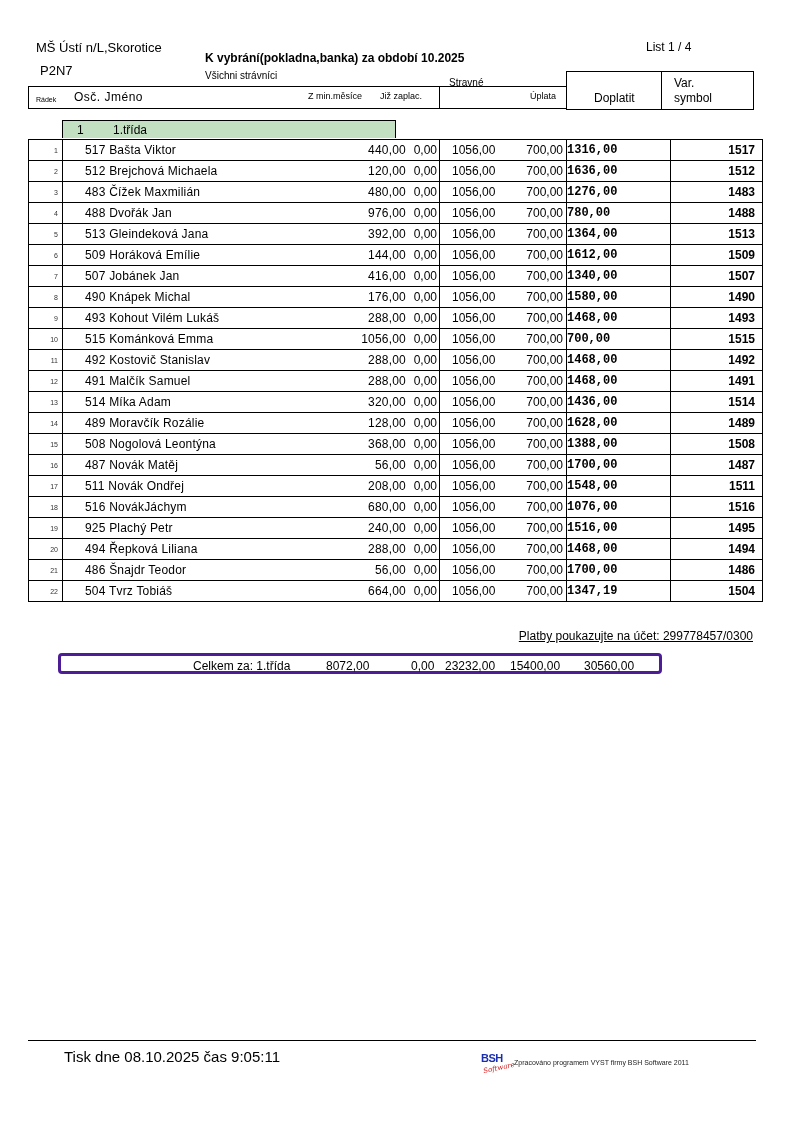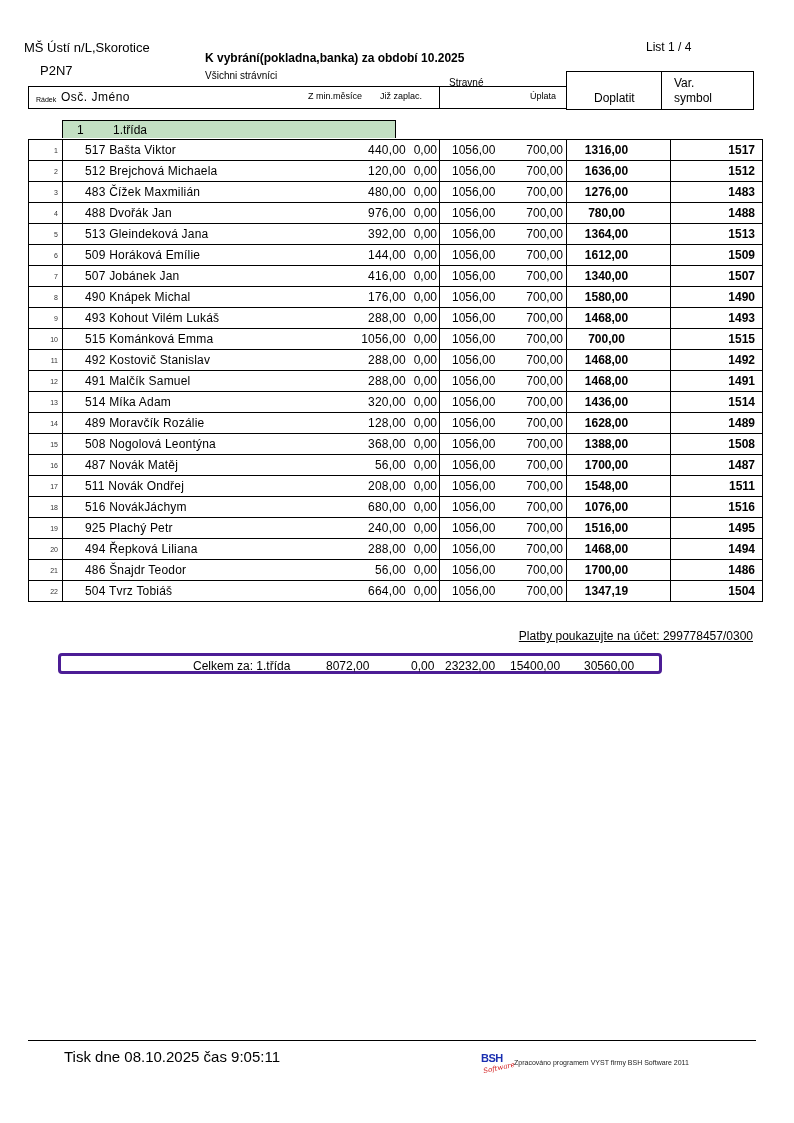--- a/index.html
+++ b/index.html
@@ -1,31 +1,31 @@
 <!DOCTYPE html>
 <html><head>
 <meta charset="utf-8">
 <style>
   html, body { margin: 0; padding: 0; background: #ffffff; }
   body { width: 794px; height: 1123px; position: relative; overflow: hidden;
          font-family: "Liberation Sans", sans-serif; color: #000; }
   .abs { position: absolute; }
-  .org { left: 24px; top: 40px; font-size: 13px; }
+  .org { left: 36px; top: 40px; font-size: 13px; }
   .code { left: 40px; top: 63px; font-size: 13px; }
   .title { left: 205px; top: 51px; font-size: 12px; font-weight: bold; }
   .subtitle { left: 205px; top: 70px; font-size: 10px; }
   .page { left: 646px; top: 40px; font-size: 12px; }
 
   
   .hdr-left { left: 28px; top: 86px; width: 538px; height: 23px; border: 1px solid #000; border-right: none; box-sizing: border-box; }
   .hdr-right { left: 566px; top: 71px; width: 188px; height: 39px; border: 1px solid #000; box-sizing: border-box; }
   .hdr-div1 { left: 439px; top: 86px; width: 1px; height: 23px; background: #000; }
   .hdr-div2 { left: 661px; top: 71px; width: 1px; height: 39px; background: #000; }
   .h-radek { left: 36px; top: 96px; font-size: 7px; }
-  .h-name { left: 61px; top: 90px; font-size: 12px; letter-spacing: 0.5px; }
+  .h-name { left: 74px; top: 90px; font-size: 12px; letter-spacing: 0.5px; }
   .h-zmin { left: 308px; top: 91px; font-size: 9px; }
   .h-jiz { left: 380px; top: 91px; font-size: 9px; }
   .h-strav { left: 449px; top: 77px; font-size: 10px; }
   .h-uplata { left: 530px; top: 91px; font-size: 9px; }
   .h-dopl { left: 594px; top: 91px; font-size: 12px; }
   .h-var { left: 674px; top: 76px; font-size: 12px; line-height: 15px; }
 
   
   .group { left: 62px; top: 120px; width: 334px; height: 18px; background: #c3e0c3; border: 1px solid #000; border-bottom: none; box-sizing: border-box; font-size: 12px; }
   .group span { position: absolute; top: 2px; }
@@ -33,21 +33,21 @@
   
   table.grid { position: absolute; left: 28px; top: 139px; border-collapse: collapse; table-layout: fixed; font-size: 12px; }
   table.grid td { border: 1px solid #000; height: 21px; padding: 0; box-sizing: border-box; white-space: nowrap; overflow: hidden; }
   td.c-rn { width: 34px; font-size: 7px; text-align: right; padding-right: 4px !important; color: #333; }
   td.c-mid { width: 377px; position: relative; border-right: none !important; }
   td.c-mid .nm { position: absolute; left: 22px; top: 3px; letter-spacing: 0.2px; }
   td.c-mid .zm { position: absolute; right: 33px; top: 3px; letter-spacing: 0.2px; }
   td.c-mid2 { width: 127px; position: relative; border-left: 1px solid #000; }
   td.c-mid2 .sv { position: absolute; left: 12px; top: 3px; }
   td.c-mid2 .up { position: absolute; right: 3px; top: 3px; }
-  td.c-dopl { width: 104px; text-align: center; padding-right: 24px !important; font-weight: bold; }
+  td.c-dopl { width: 104px; text-align: left; padding-right: 24px !important; font-weight: bold; font-family: Liberation Mono, monospace; }
   td.c-var { width: 92px; text-align: right; padding-right: 7px !important; font-weight: bold; }
   .jz { position: absolute; right: 2px; top: 3px; }
 
   .acct { right: 41px; top: 629px; font-size: 12px; text-decoration: underline; }
 
   .total { left: 58px; top: 653px; width: 604px; height: 21px; border: 3px solid #4c1d95; border-radius: 4px; box-sizing: border-box; font-size: 12px; }
   .total span { position: absolute; top: 3px; }
 
   .footline { left: 28px; top: 1040px; width: 728px; height: 1px; background: #000; }
   .printed { left: 64px; top: 1048px; font-size: 15px; }

